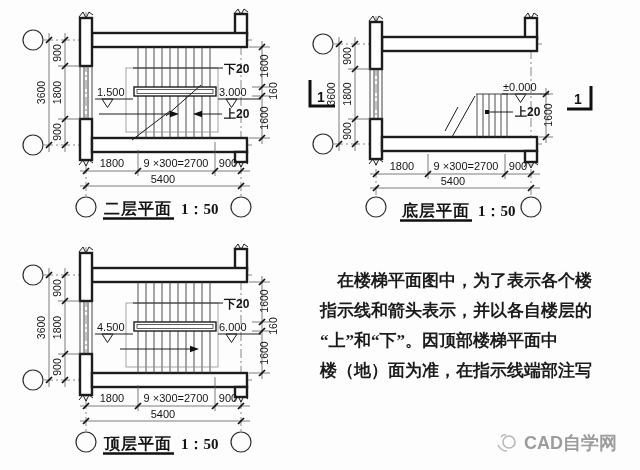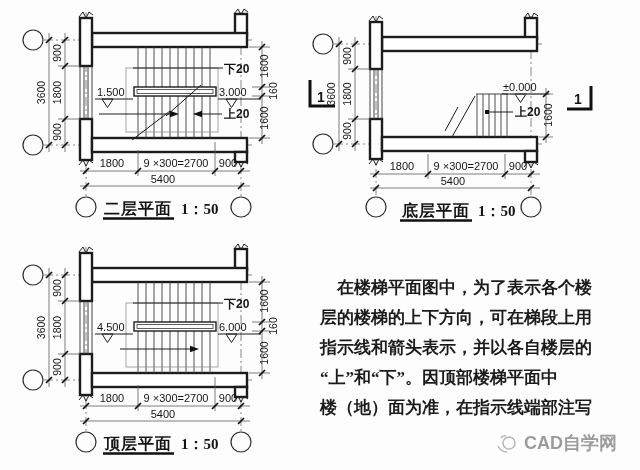--- a/index.html
+++ b/index.html
@@ -30,26 +30,26 @@
   text{fill:#141414}
   .t-dim{font:10.5px "Liberation Sans",sans-serif;text-anchor:middle}
   .t-dimb{font:11px "Liberation Sans",sans-serif;text-anchor:middle}
   .t-lvl{font:11px "Liberation Sans",sans-serif}
   .t-note{font:700 12px "Liberation Sans",sans-serif}
   .t-title{font:700 16px "Liberation Serif",serif;letter-spacing:1px}
   .t-scale{font:700 15px "Liberation Serif",serif}
   .t-sec{font:700 14px "Liberation Sans",sans-serif}
 
   
-  .para{position:absolute;left:320px;top:273px;width:302px;color:#1b1b1b;
+  .para{position:absolute;left:320px;top:266px;width:302px;color:#1b1b1b;
         font:600 17px/30px "Liberation Serif",serif}
   .para .indent{text-indent:17px}
 
   
-  .wm{position:absolute;left:495px;top:431px;display:flex;align-items:flex-end;gap:5px;
+  .wm{position:absolute;left:495px;top:431px;display:flex;align-items:center;gap:5px;
       color:#9c9c9c;font:700 18px "Liberation Sans",sans-serif}
   .wm svg{flex:0 0 auto}
 </style>
 </head>
 <body>
 
 <div class="plan" style="left:0;top:0">
 <svg width="290" height="235" viewBox="0 0 290 235">
   <g>
     <line class="axis" x1="44" y1="40" x2="252" y2="40"></line>
@@ -414,21 +414,20 @@
   <g>
     <text class="t-title" x="104" y="214">顶层平面</text>
     <line class="tl" x1="103" y1="218.5" x2="174" y2="218.5"></line>
     <text class="t-scale" x="181" y="214">1：50</text>
   </g>
 </svg>
 </div>
 
 <div class="para">
   <div class="indent">在楼梯平面图中，为了表示各个楼</div>
-  <div>层的楼梯的上下方向，可在梯段上用</div>
   <div>指示线和箭头表示，并以各自楼层的</div>
   <div>“上”和“下”。因顶部楼梯平面中</div>
   <div>楼（地）面为准，在指示线端部注写</div>
 </div>
 
 <div class="wm">
   <svg width="24" height="22" viewBox="0 0 24 22">
     <g fill="none" stroke="#b8b8b8" stroke-width="1.6">
       <circle cx="14" cy="10" r="6"></circle>
       <path d="M3,13 q3,6 9,6"></path>

